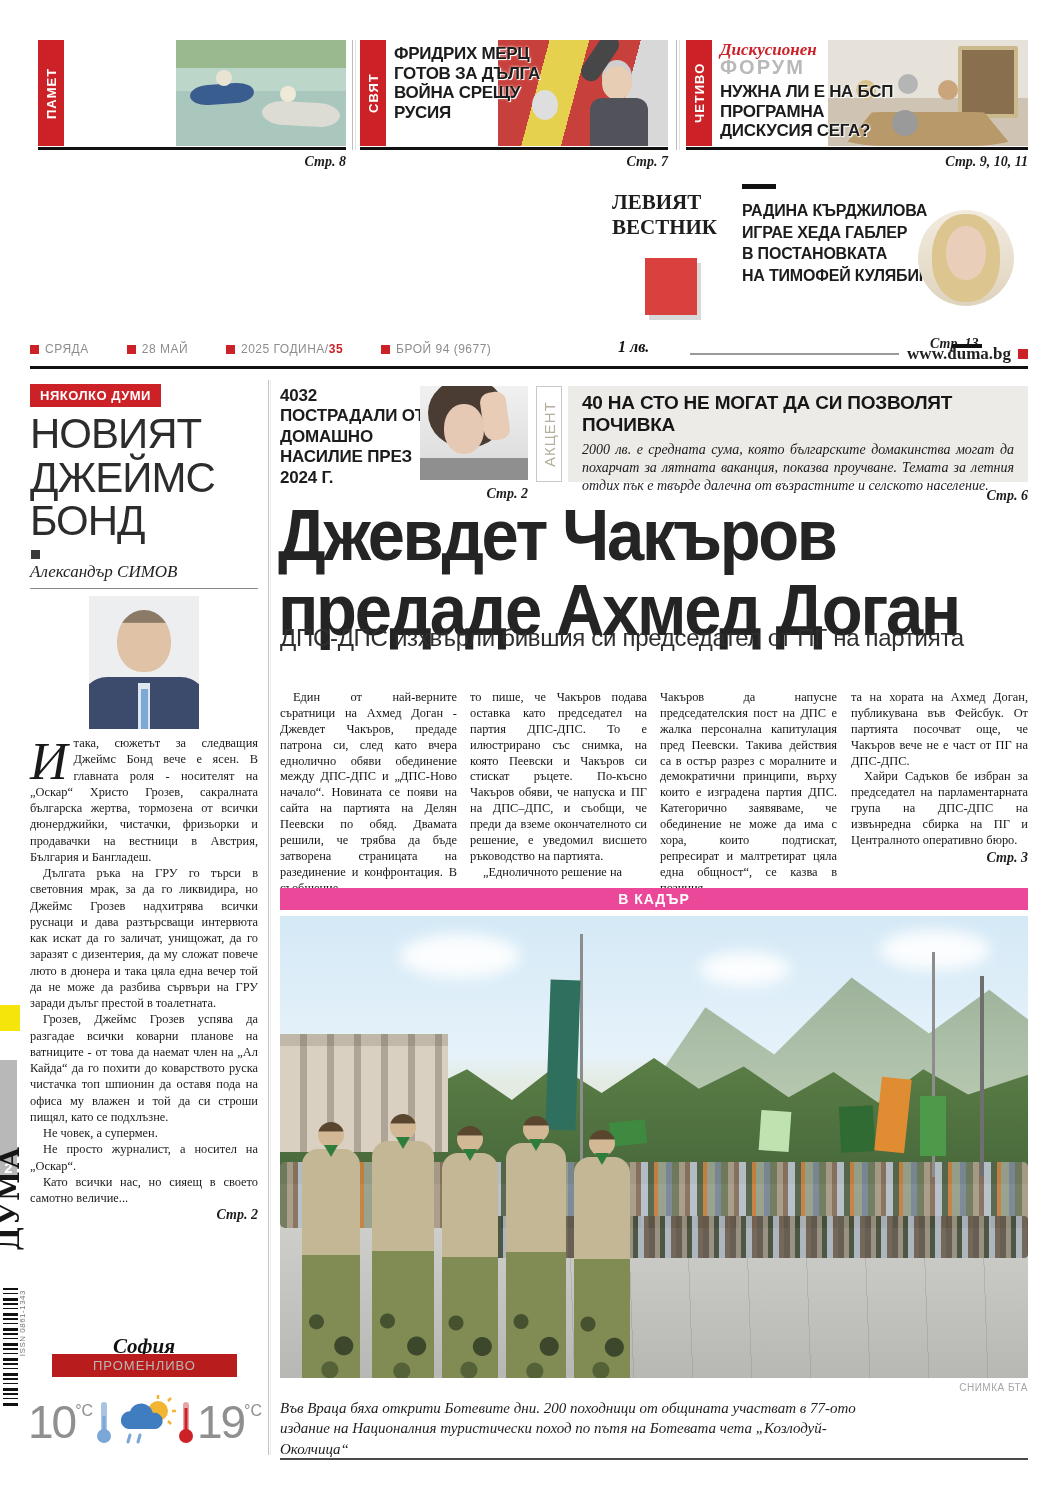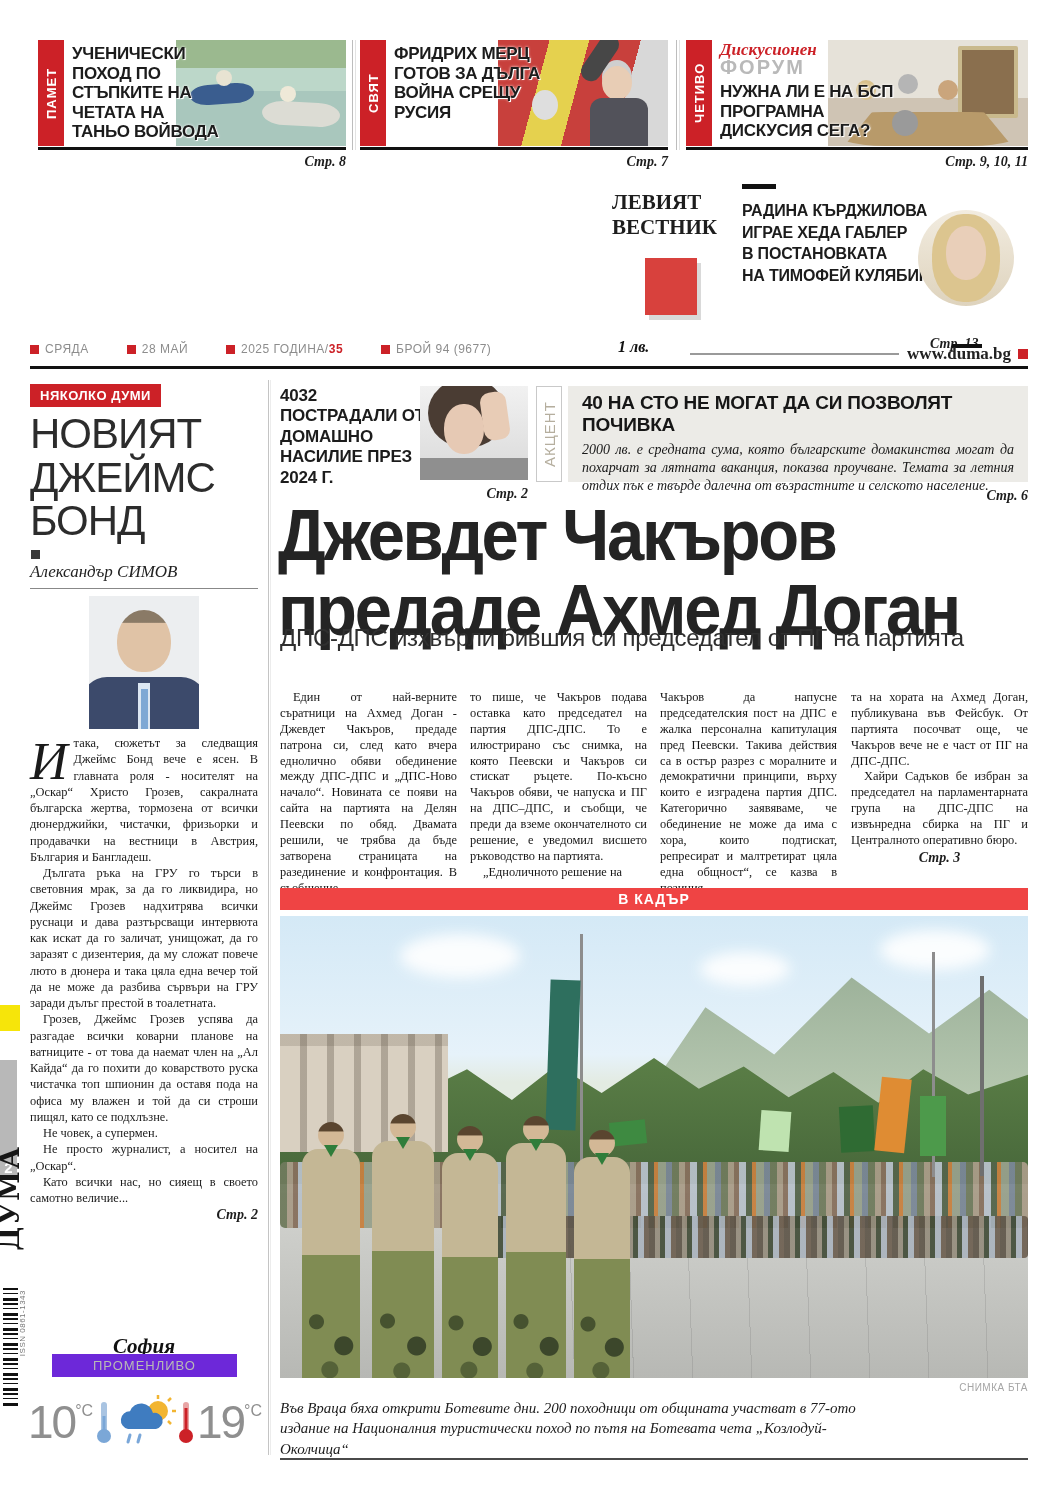--- a/index.html
+++ b/index.html
@@ -61,21 +61,21 @@
   .op-body{position:absolute;left:30px;top:735px;width:228px;font-family:"Liberation Serif",serif;
            font-size:12.4px;line-height:1.31;text-align:justify;color:#1a1a1a;}
   .op-body p{margin:0;}
   .ind{text-indent:13px;}
   .dropcap{float:left;font-family:"Liberation Serif",serif;font-style:italic;font-size:52px;line-height:0.8;
            padding:6px 6px 0 0;color:#1a1a1a;}
   .op-page{text-align:right;margin-top:4px;}
   
   .w-city{position:absolute;left:30px;top:1334px;width:228px;text-align:center;font-family:"Liberation Serif",serif;
           font-style:italic;font-weight:bold;font-size:21px;color:#111;}
-  .w-cond{position:absolute;left:52px;top:1354px;width:185px;background:#6d28d9;color:#b9b9b6;font-size:13px;
+  .w-cond{position:absolute;left:52px;top:1354px;width:185px;background:#b91c1c;color:#b9b9b6;font-size:13px;
           letter-spacing:1px;text-align:center;padding:4px 0;}
   .w-row{position:absolute;left:28px;top:1382px;width:234px;height:80px;display:flex;align-items:center;justify-content:space-between;}
   .temp{font-size:46px;color:#8f8f8f;letter-spacing:-2px;}
   .temp .deg{font-size:16px;vertical-align:22px;letter-spacing:0;}
   
   .edge-yellow{position:absolute;left:0;top:1005px;width:20px;height:26px;background:#f6e50a;}
   .edge-gray{position:absolute;left:0;top:1060px;width:17px;height:120px;background:#b8b8b8;color:#fff;
              font-weight:bold;font-size:15px;display:flex;align-items:flex-end;justify-content:center;padding-bottom:4px;box-sizing:border-box;}
   .edge-logo{position:absolute;left:-6px;top:1145px;writing-mode:vertical-rl;transform:rotate(180deg);
              font-family:"DejaVu Serif",serif;font-weight:bold;font-size:27px;color:#161616;letter-spacing:2px;}
@@ -103,23 +103,23 @@
                text-align:justify;color:#1a1a1a;}
   .akcent-page{position:absolute;left:928px;top:488px;width:100px;text-align:right;}
   
   .headline{position:absolute;left:278px;top:498px;font-weight:bold;color:#242424;letter-spacing:-2.5px;
             font-size:72px;line-height:1.04;transform:scaleX(0.93);transform-origin:0 0;white-space:nowrap;}
   .deck{position:absolute;left:280px;top:624px;font-size:24px;color:#2f2f2f;letter-spacing:-0.3px;}
   .cols{position:absolute;left:280px;top:690px;width:748px;height:196px;}
   .col{position:absolute;top:0;width:177px;font-family:"Liberation Serif",serif;font-size:12.4px;line-height:1.28;
        text-align:justify;color:#151515;}
   .col p{margin:0;}
-  .col-page{text-align:center;margin-top:6px;}
-  
-  .vkadar{position:absolute;left:280px;top:888px;width:748px;height:22px;background:#ef4444;color:#fff;
+  .col-page{text-align:right;margin-top:6px;}
+  
+  .vkadar{position:absolute;left:280px;top:888px;width:748px;height:22px;background:#ec4899;color:#fff;
           font-weight:bold;font-size:14px;letter-spacing:1px;display:flex;align-items:center;justify-content:center;}
   .photo-main{position:absolute;left:280px;top:916px;width:748px;height:462px;overflow:hidden;
               background:linear-gradient(#d4e9f6 0%,#e6f2fa 30%,#e3ebe2 36%);}
   .ph-cloud{position:absolute;background:#fff;border-radius:50%;filter:blur(7px);opacity:0.9;}
   .ph-mountain{position:absolute;right:-30px;top:30px;width:430px;height:175px;background:linear-gradient(#93a98f,#b9cab2);
                clip-path:polygon(0 100%,18% 35%,34% 62%,52% 18%,70% 50%,84% 25%,100% 55%,100% 100%);opacity:0.95;}
   .ph-trees{position:absolute;left:0;top:128px;width:100%;height:140px;background:linear-gradient(#5d8148,#47673a);
             clip-path:polygon(0 45%,4% 20%,9% 38%,14% 12%,19% 34%,25% 18%,31% 40%,37% 15%,43% 35%,50% 10%,56% 32%,62% 16%,68% 38%,74% 20%,80% 42%,86% 18%,92% 36%,100% 22%,100% 100%,0 100%);}
   .ph-building{position:absolute;left:0;top:118px;width:168px;height:118px;background:#d9d0c1;
                background-image:repeating-linear-gradient(90deg,transparent 0 20px,rgba(95,85,72,0.35) 20px 27px),
@@ -158,21 +158,20 @@
 <div class="page">
 
   <div class="teaser" style="left:38px;width:308px;">
     <div class="sec-label">ПАМЕТ</div>
     <div class="teaser-photo" style="background:linear-gradient(#9bb98f 0 26%,#bcd7c9 26% 48%,#a9c7bd 48% 100%);">
       <div class="boat" style="left:14px;top:44px;width:64px;height:20px;background:#3a5d8f;transform:rotate(-4deg);"></div>
       <div class="boat" style="left:86px;top:62px;width:78px;height:24px;background:#dcdcd4;transform:rotate(3deg);"></div>
       <div class="boat" style="left:40px;top:30px;width:16px;height:16px;background:#e8e3d2;border-radius:50%;"></div>
       <div class="boat" style="left:104px;top:46px;width:16px;height:16px;background:#efe9d8;border-radius:50%;"></div>
     </div>
-    <div class="teaser-title" style="width:152px;">УЧЕНИЧЕСКИ ПОХОД ПО СТЪПКИТЕ НА ЧЕТАТА НА ТАНЬО ВОЙВОДА</div>
     <div class="teaser-rule"></div>
     <div class="teaser-page pageref">Стр. 8</div>
   </div>
 
   <div class="vline abs" style="left:352px;top:40px;height:110px;box-shadow:3px 0 0 #e3e3e3;"></div>
 
   <div class="teaser" style="left:360px;width:308px;">
     <div class="sec-label">СВЯТ</div>
     <div class="teaser-photo" style="background:linear-gradient(105deg,#c8403c 0 26%,#e5d14e 26% 46%,#c8403c 46% 72%,#d8d8d8 72%);">
       <div class="mz-head" style="left:104px;top:26px;width:30px;height:34px;background:#e8cdb5;box-shadow:0 -6px 0 #cfcfcf;"></div>

